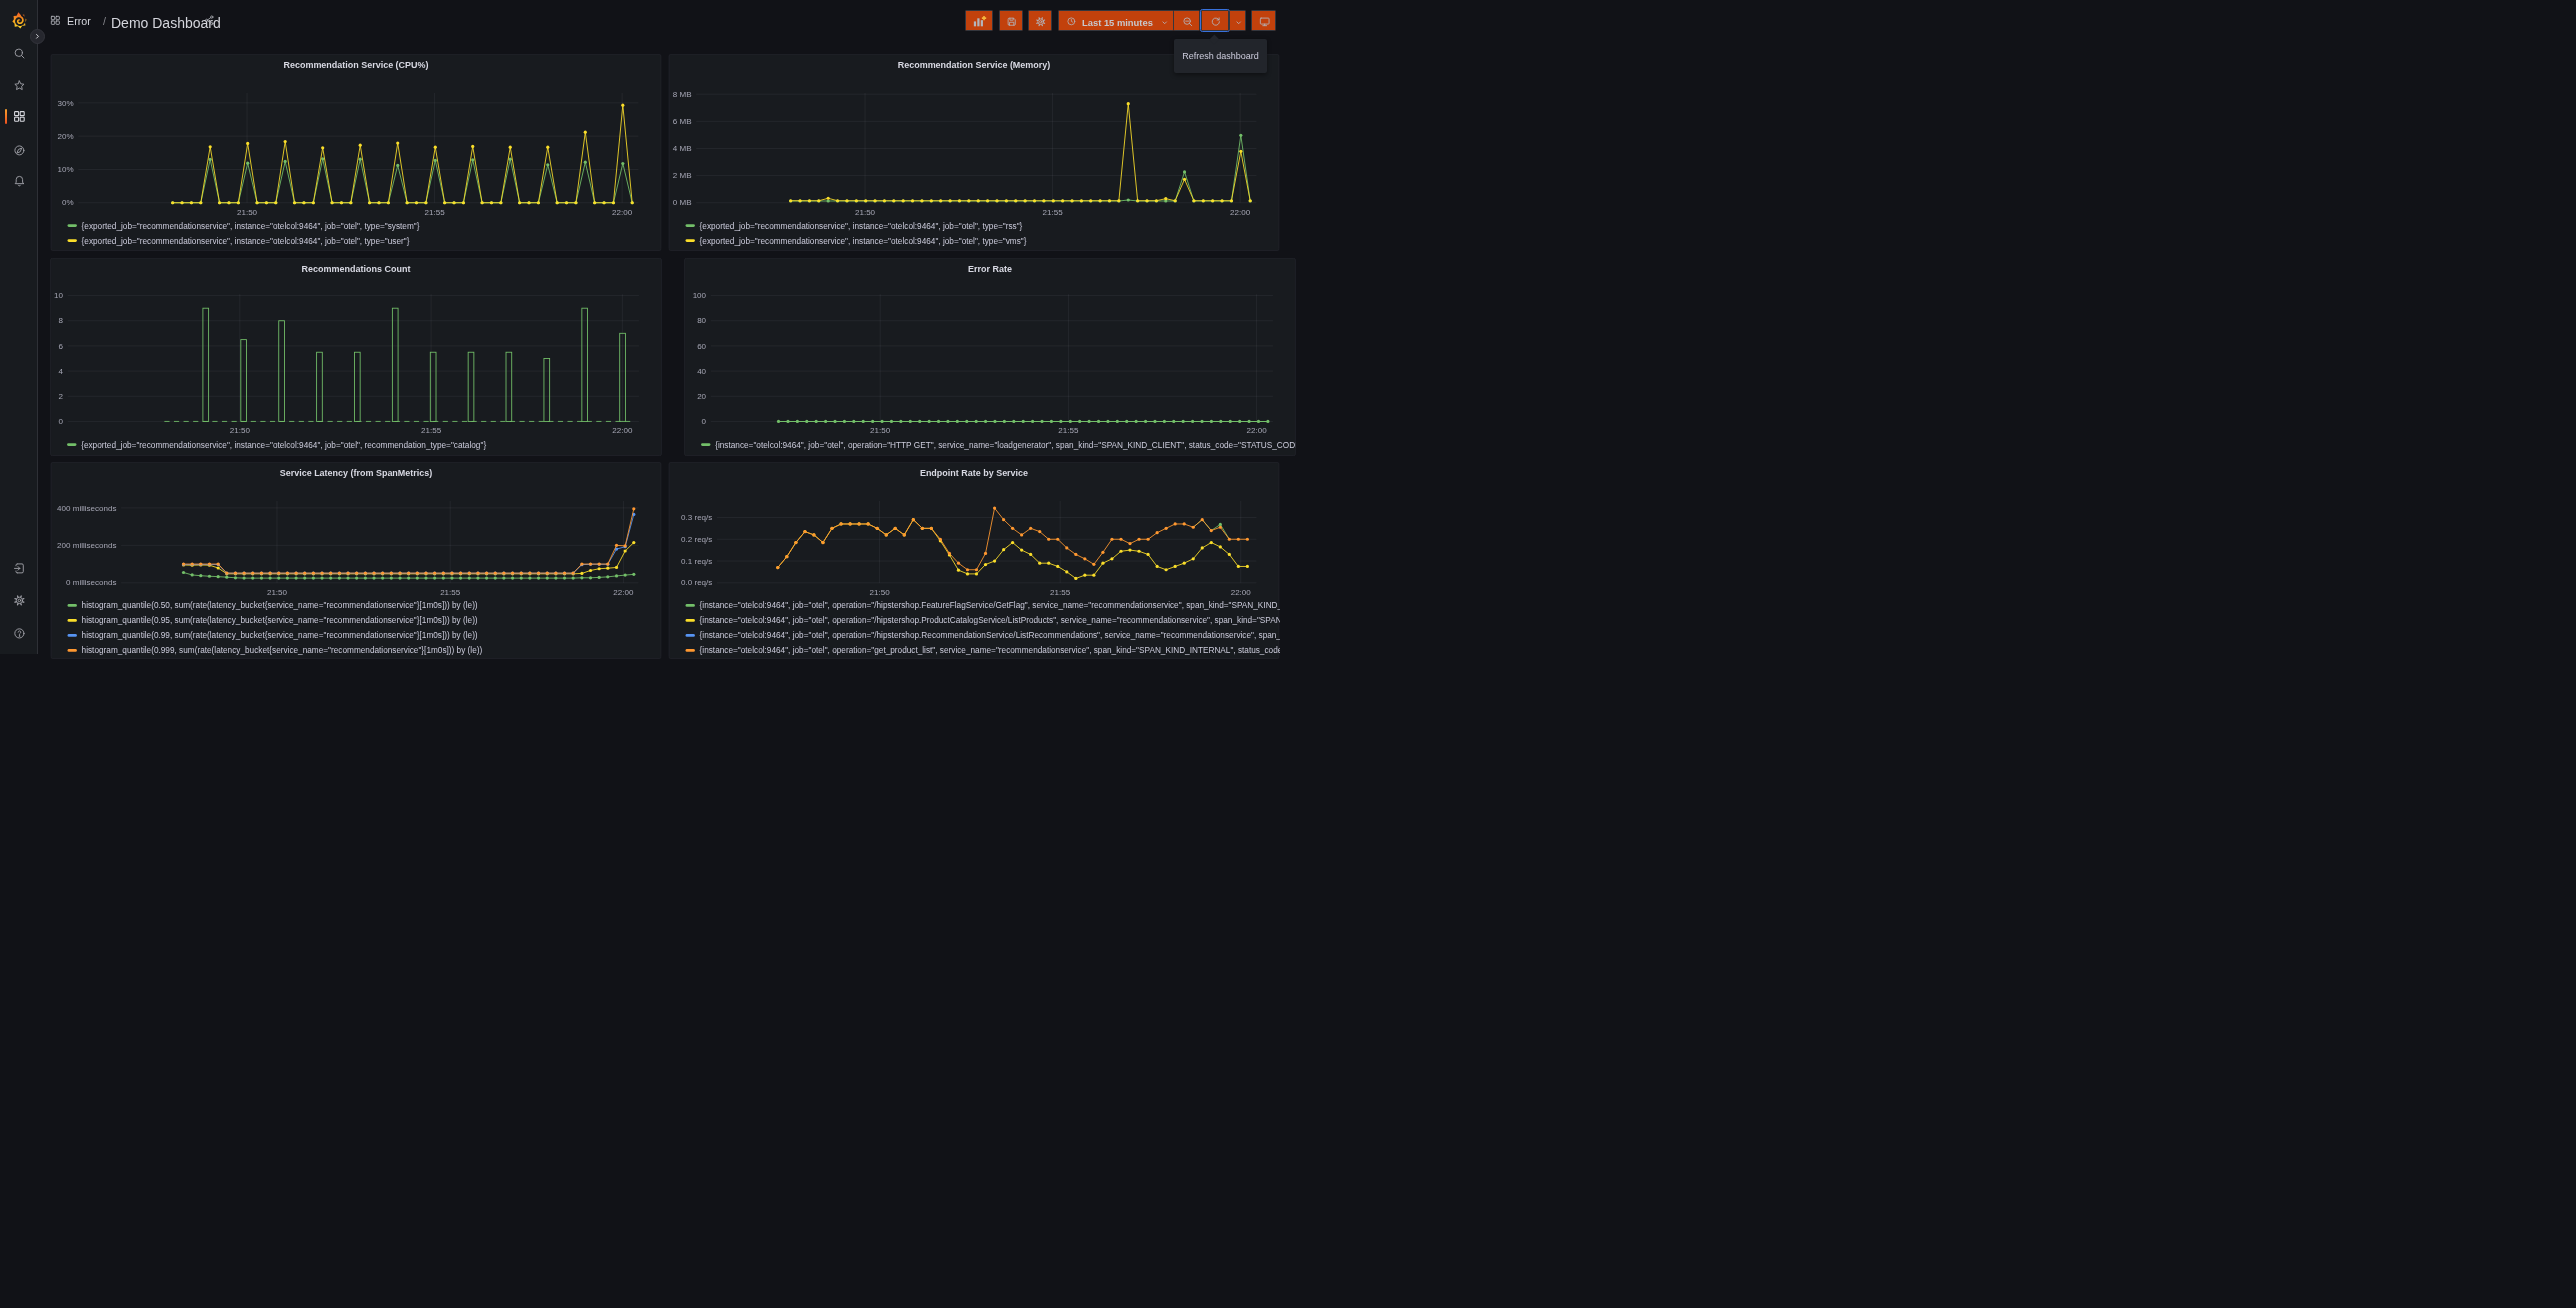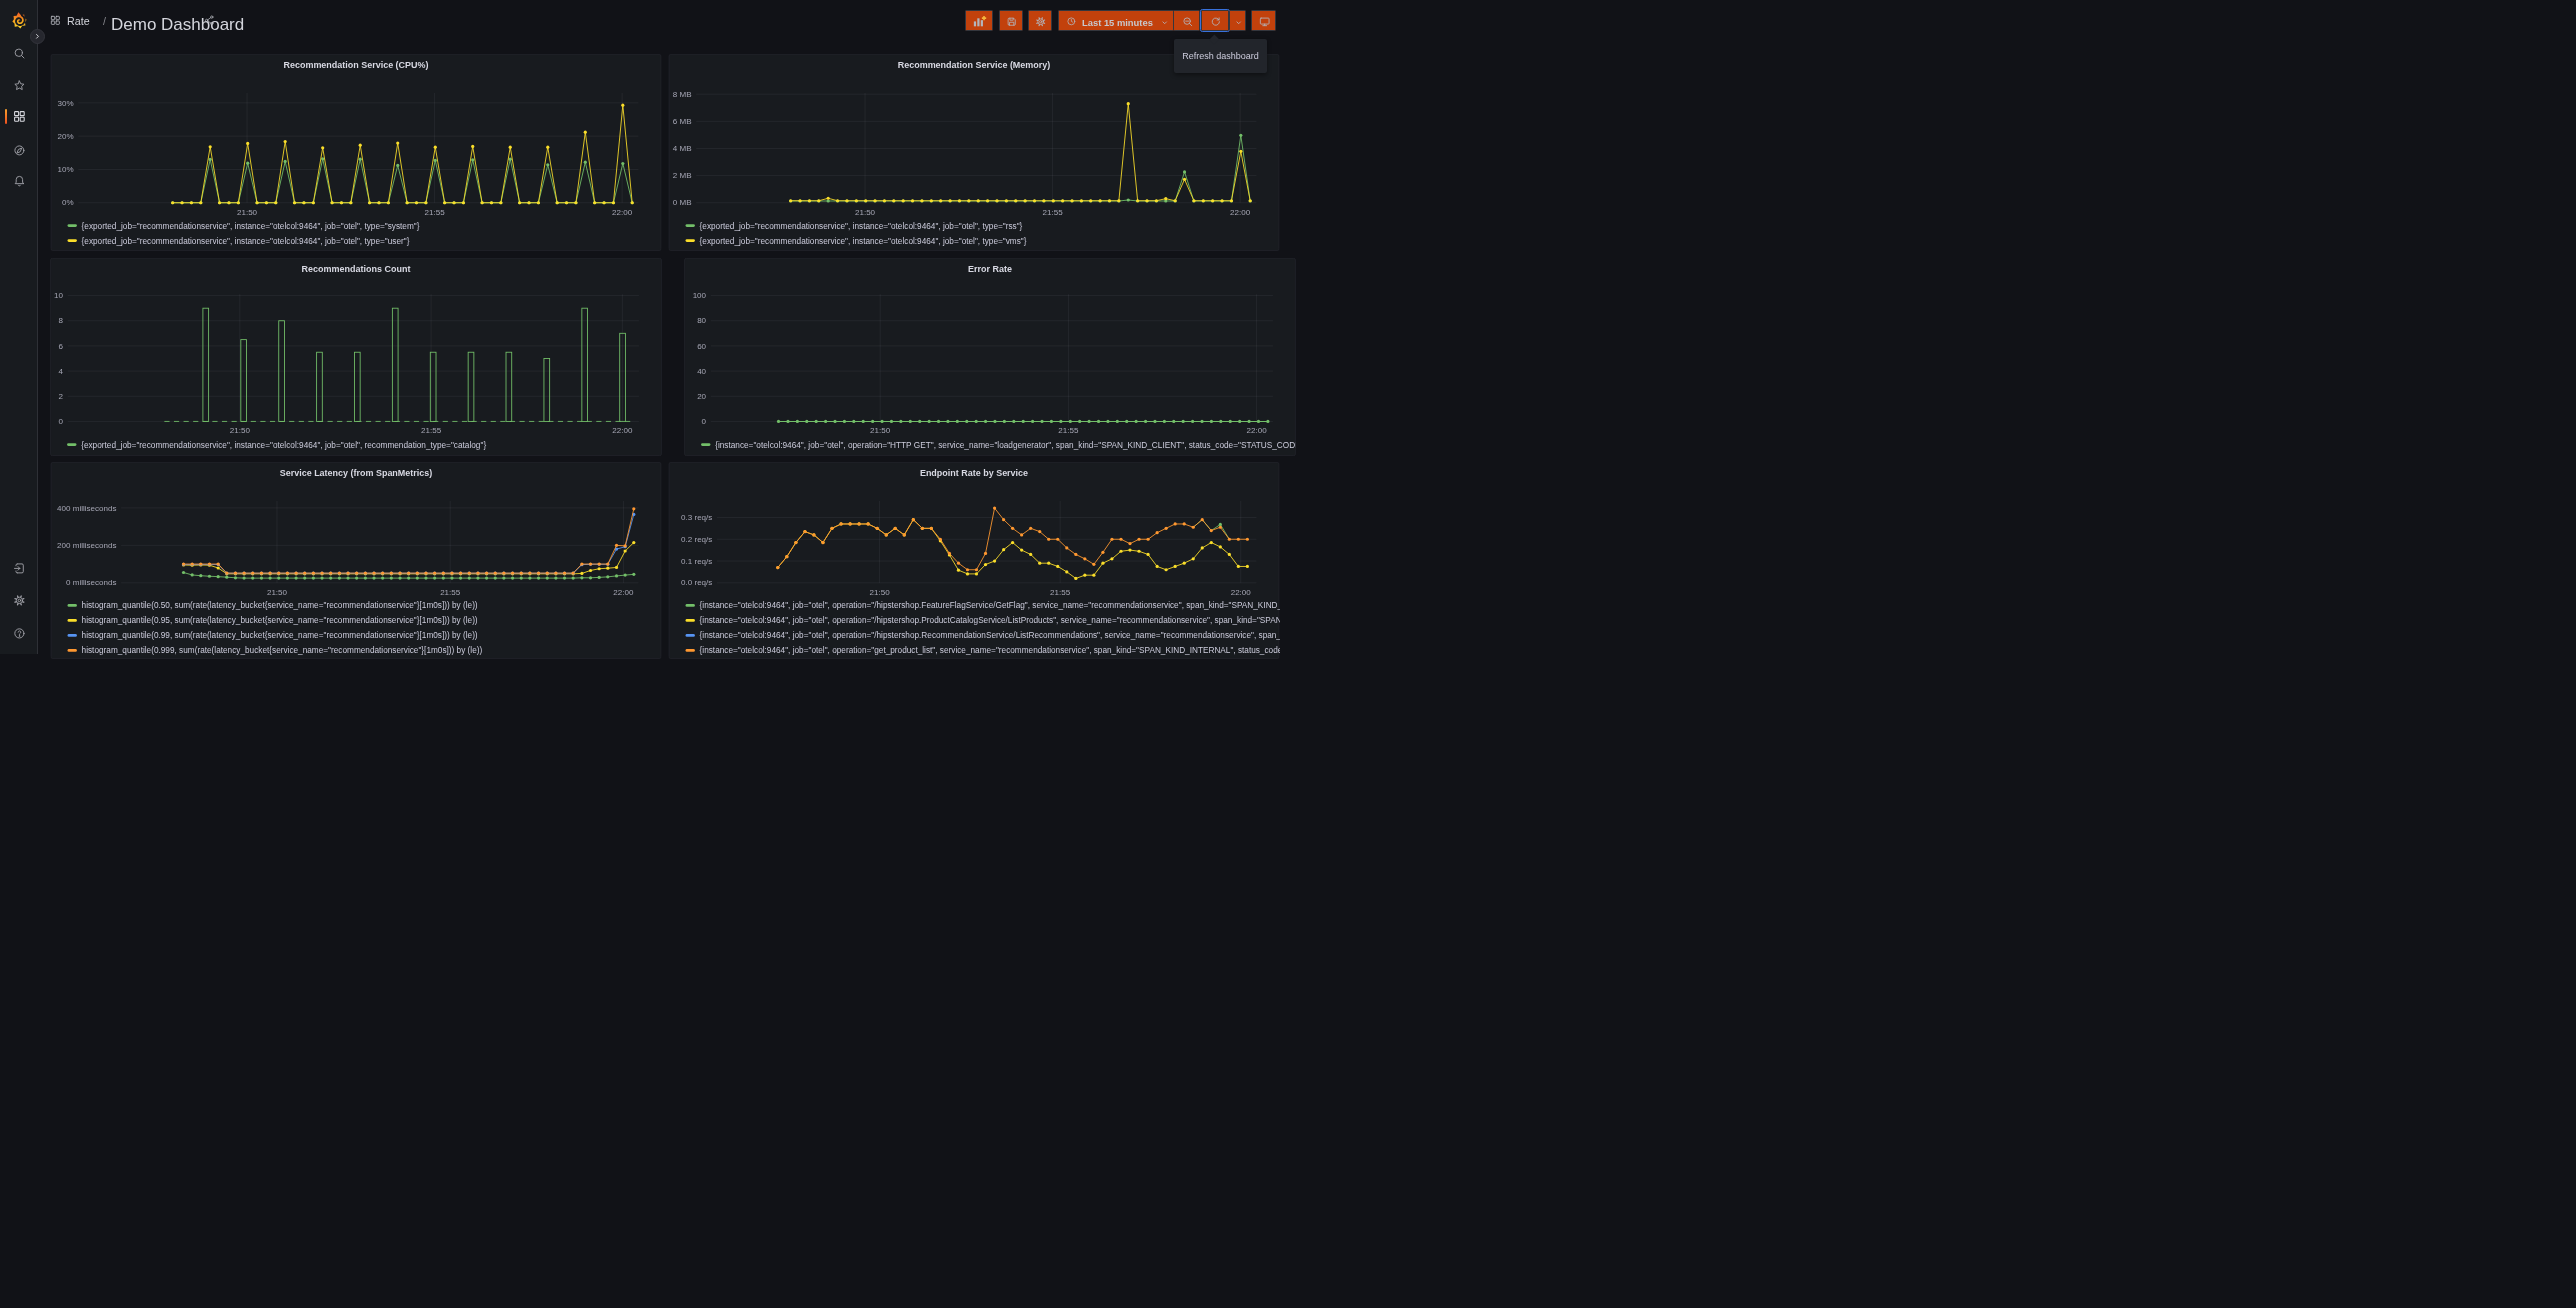--- a/index.html
+++ b/index.html
@@ -75,23 +75,23 @@
     <svg width="8.7" height="8.7" viewBox="0 0 24 24" fill="none" stroke="#d5d6db" stroke-width="2.6" stroke-linecap="round">
       <polyline points="9.8,6.8 15,12 9.8,17.2"></polyline>
     </svg>
   </div>
 <div style="position:absolute;left:50px;top:15.4px;width:10.7px;height:10.7px;"><svg width="10.7" height="10.7" viewBox="0 0 24 24" fill="none" stroke="#b6b7be" stroke-width="1.9" stroke-linecap="round">
       <rect x="3" y="3" width="7.5" height="7.5" rx="1.2"></rect>
       <rect x="13.5" y="3" width="7.5" height="7.5" rx="1.2"></rect>
       <rect x="3" y="13.5" width="7.5" height="7.5" rx="1.2"></rect>
       <rect x="13.5" y="13.5" width="7.5" height="7.5" rx="1.2"></rect>
     </svg></div>
-<span style="position:absolute;left:67px;top:14.8px;font-size:10.7px;color:#d4d5dc">Rate</span>
+<span style="position:absolute;left:67px;top:14.8px;font-size:10.7px;color:#d4d5dc">Error</span>
 <span style="position:absolute;left:103px;top:14.8px;font-size:10.7px;color:#85868c">/</span>
-<span style="position:absolute;left:111px;top:14.8px;font-size:17px;color:#d4d5dc">Demo Dashboard</span>
+<span style="position:absolute;left:111px;top:14.8px;font-size:14px;color:#d4d5dc">Demo Dashboard</span>
 <div style="position:absolute;left:204px;top:15.4px;width:10.7px;height:10.7px;"><svg width="10.7" height="10.7" viewBox="0 0 24 24" fill="none" stroke="#b6b7be" stroke-width="1.7" stroke-linecap="round">
       <circle cx="17.5" cy="4.6" r="2.6"></circle>
       <circle cx="6" cy="12" r="2.6"></circle>
       <circle cx="17.5" cy="19.4" r="2.6"></circle>
       <line x1="8.4" y1="10.8" x2="15.2" y2="5.9"></line>
       <line x1="8.4" y1="13.2" x2="15.2" y2="18.1"></line>
     </svg></div>
 <div class="tbtn" style="left:965px;width:27.5px;border-radius:1.3px">
     <div style="position:relative;width:100%;height:100%">
       <svg width="14.8" height="14.8" viewBox="0 0 24 24" style="position:absolute;left:6px;top:2.7px">

